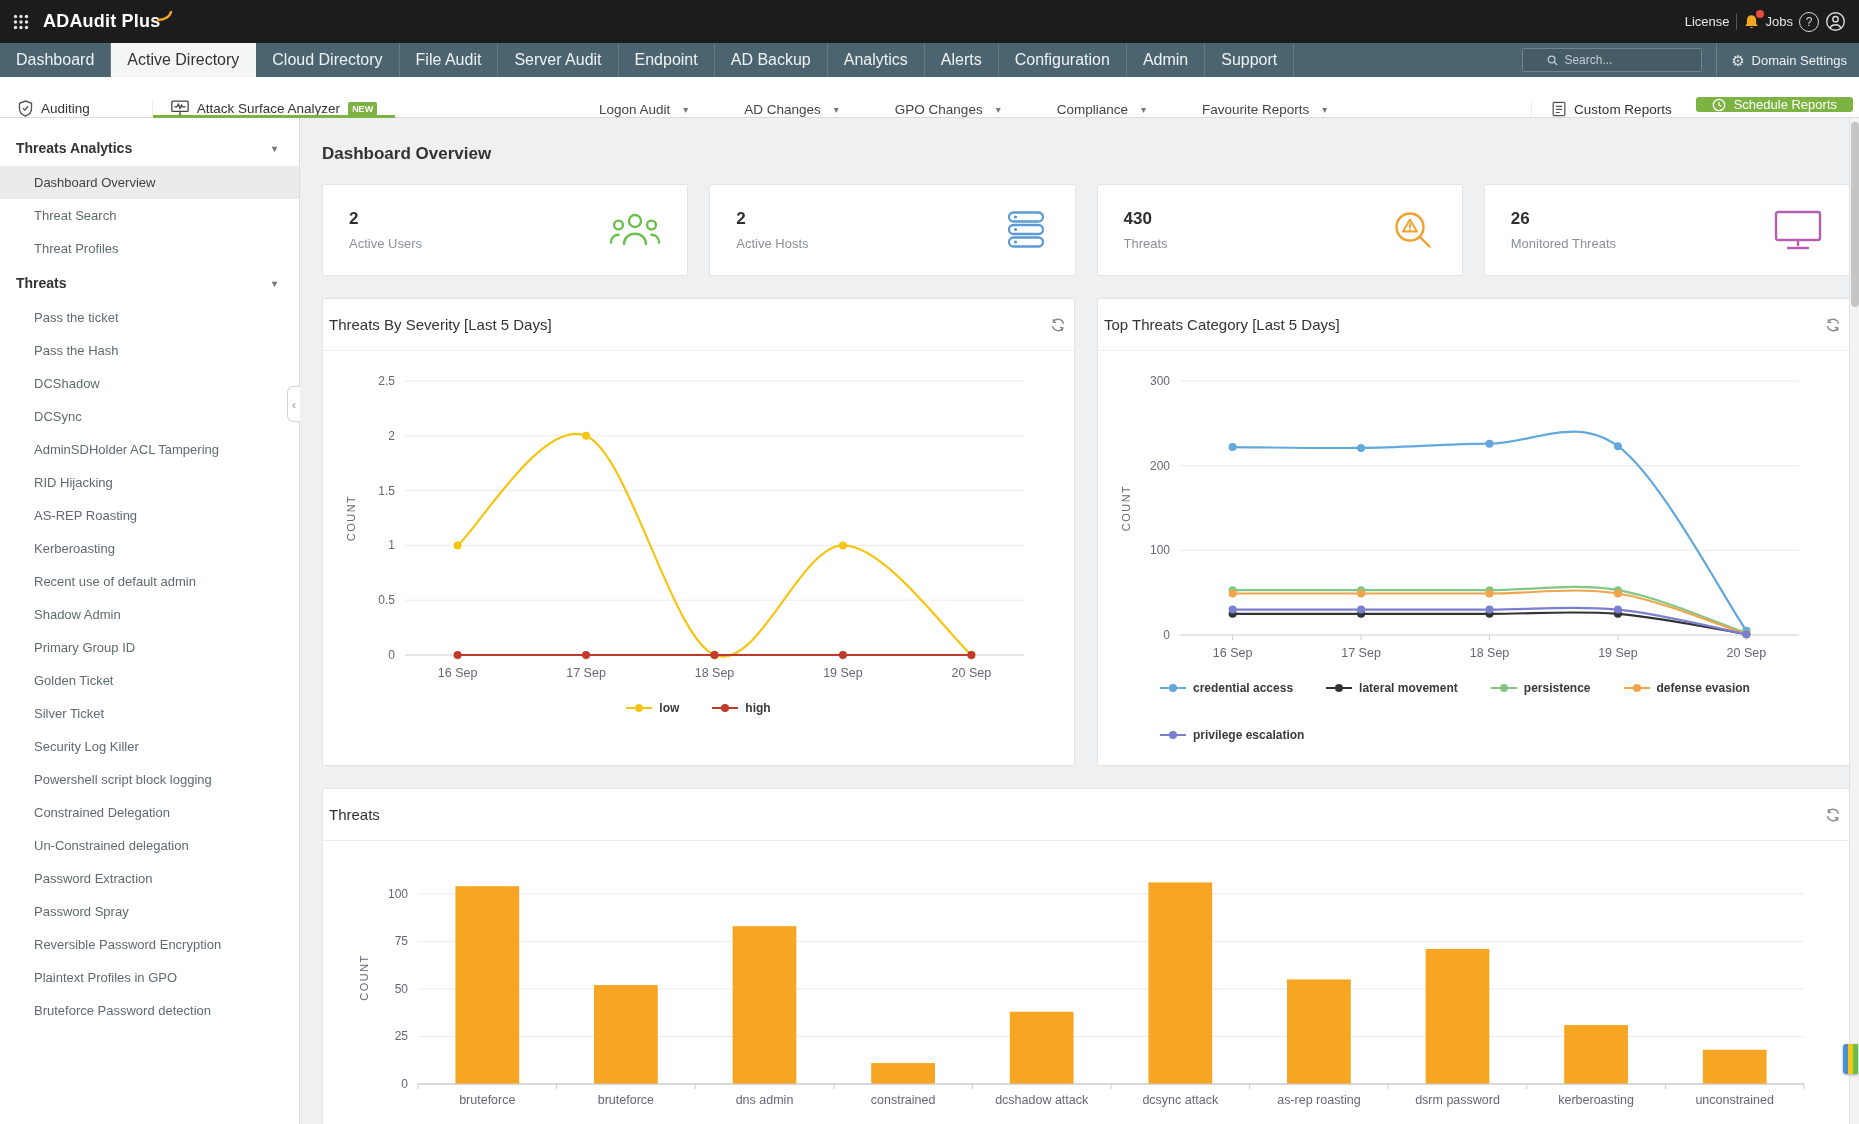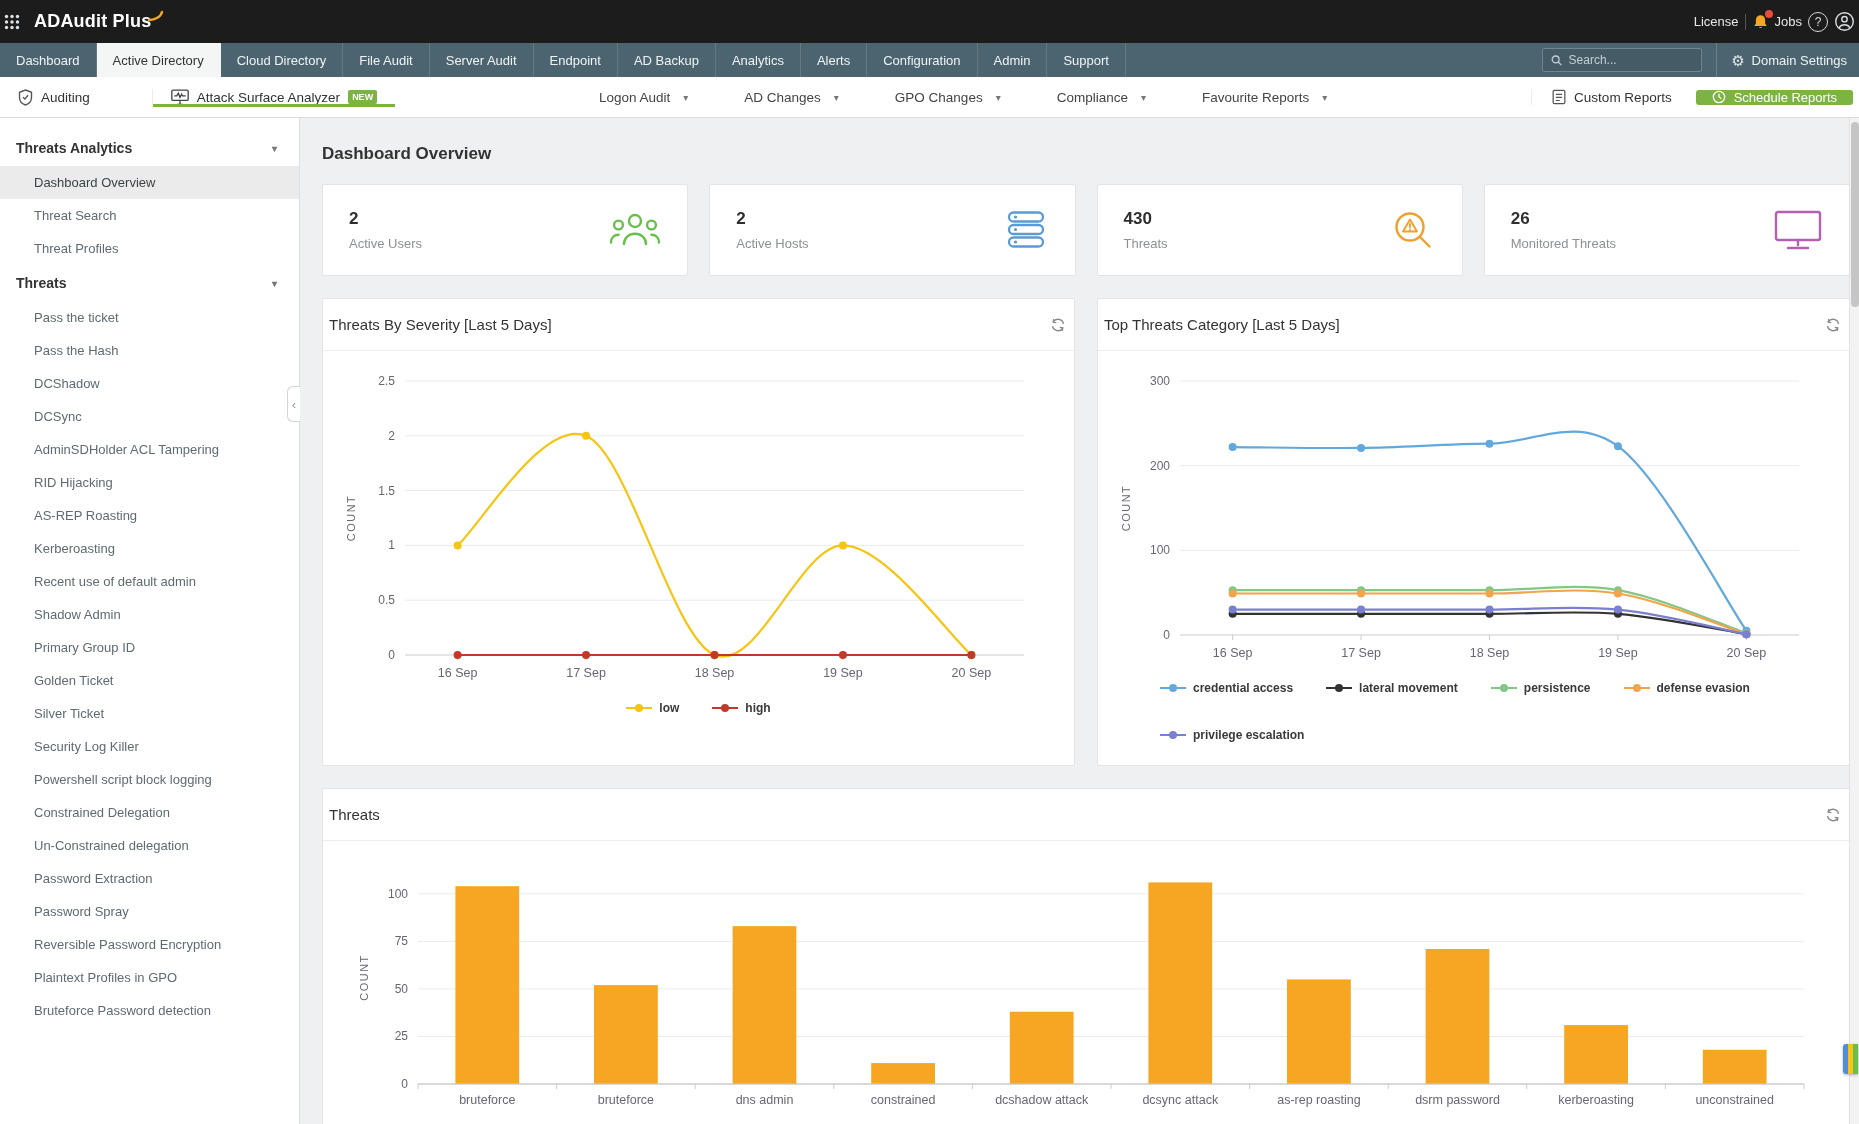--- a/index.html
+++ b/index.html
@@ -1,52 +1,52 @@
 <!DOCTYPE html>
 <html><head>
 <meta charset="utf-8">
 <style>
   * { margin:0; padding:0; box-sizing:border-box; }
   html,body { width:1859px; height:1124px; overflow:hidden; background:#eef0f1;
               font-family:"Liberation Sans", sans-serif; }
   .app { width:1859px; height:1124px; display:flex; flex-direction:column; position:relative; }
 
   
-  .topbar { height:43px; background:#1c1c1c; display:flex; align-items:center; padding:0 4px; color:#fff; flex:0 0 auto; }
+  .topbar { height:43px; background:#1c1c1c; display:flex; align-items:center; padding:0 13px; color:#fff; flex:0 0 auto; }
   .apps-grid { margin-right:14px; display:flex; align-items:center; cursor:pointer; }
   .brand { display:flex; align-items:flex-start; cursor:pointer; }
   .brand-text { font-size:18px; font-weight:bold; color:#fff; letter-spacing:.2px; }
   .swoosh { margin-left:-4px; margin-top:-2px; }
   .topbar-right { margin-left:auto; display:flex; align-items:center; gap:6px; }
   .topbar-link { font-size:13px; color:#e8e8e8; cursor:pointer; }
   .tb-sep { width:1px; height:16px; background:rgba(255,255,255,.25); }
   .bell { position:relative; display:flex; cursor:pointer; }
   .bell .badge { position:absolute; top:-3px; right:-4px; width:8px; height:8px; border-radius:50%; background:#e74c3c; }
   .help { width:20px; height:20px; border:1.5px solid #d8d8d8; border-radius:50%; color:#d8d8d8;
           font-size:12px; display:flex; align-items:center; justify-content:center; cursor:pointer; }
   .avatar { display:flex; cursor:pointer; }
 
   
   .mainnav { height:34px; background:#4b6470; display:flex; align-items:stretch; color:#fff; flex:0 0 auto; }
   .tabs { display:flex; align-items:stretch; }
-  .tab { padding:0 16px; display:flex; align-items:center; font-size:13px; color:#f0f3f4;
+  .tab { padding:0 16px; display:flex; align-items:center; font-size:16px; color:#f0f3f4;
          border-right:1px solid rgba(255,255,255,.14); cursor:pointer; white-space:nowrap; }
   .tab.active { background:#f4f5f5; color:#333; }
   .nav-right { margin-left:auto; display:flex; align-items:center; gap:14px; padding-right:12px; }
   .searchbox { display:flex; align-items:center; gap:6px; border:1px solid #6d8591; border-radius:2px;
-               height:24px; padding:0 8px; width:160px; background:rgba(0,0,0,.08); }
+               height:24px; padding:0 24px; width:180px; background:rgba(0,0,0,.08); }
   .searchbox input { background:transparent; border:none; outline:none; color:#eee; font-size:12px; width:100%;
                      font-family:"Liberation Sans", sans-serif; }
   .searchbox input::placeholder { color:#c4cfd4; }
   .domain-settings { display:flex; align-items:center; gap:7px; font-size:13px; color:#eef2f3; cursor:pointer;
                      border-left:1px solid rgba(255,255,255,.18); padding-left:14px; height:100%; }
   .gear { font-size:15px; color:#dfe5e7; line-height:1; }
 
   
-  .subnav { height:41px; background:#fff; border-bottom:1px solid #d9dcde; display:flex; align-items:center; flex:0 0 auto; }
+  .subnav { height:41px; background:#fff; border-bottom:1px solid #d9dcde; display:flex; align-items:flex-end; flex:0 0 auto; }
   .subtab { display:flex; align-items:center; gap:8px; padding:0 18px; font-size:13.5px; color:#333; cursor:pointer; position:relative; }
   .subtab + .subtab { border-left:1px solid #ececec;margin-left:44px; }
   .subtab.active::after { content:''; position:absolute; left:0; right:0; bottom:-1px; height:3px; background:#7cb342; }
   .new-badge { background:#7cb342; color:#fff; font-size:9px; font-weight:bold; padding:2px 4px; border-radius:2px; }
   .subnav-spacer { flex:1; }
   .subnav-menus { display:flex; align-items:stretch; gap:4px; }
   .subnav-menu { display:flex; align-items:center; gap:13px; padding:0 26px; font-size:13.5px; color:#444; cursor:pointer; white-space:nowrap; }
   .subnav-menu .caret, .side-header .caret { font-size:10px; color:#777; }
   .custom-reports { display:flex; align-items:center; gap:8px; padding:0 20px; font-size:13.5px; color:#333;
                     border-left:1px solid #ececec; cursor:pointer; white-space:nowrap; }

